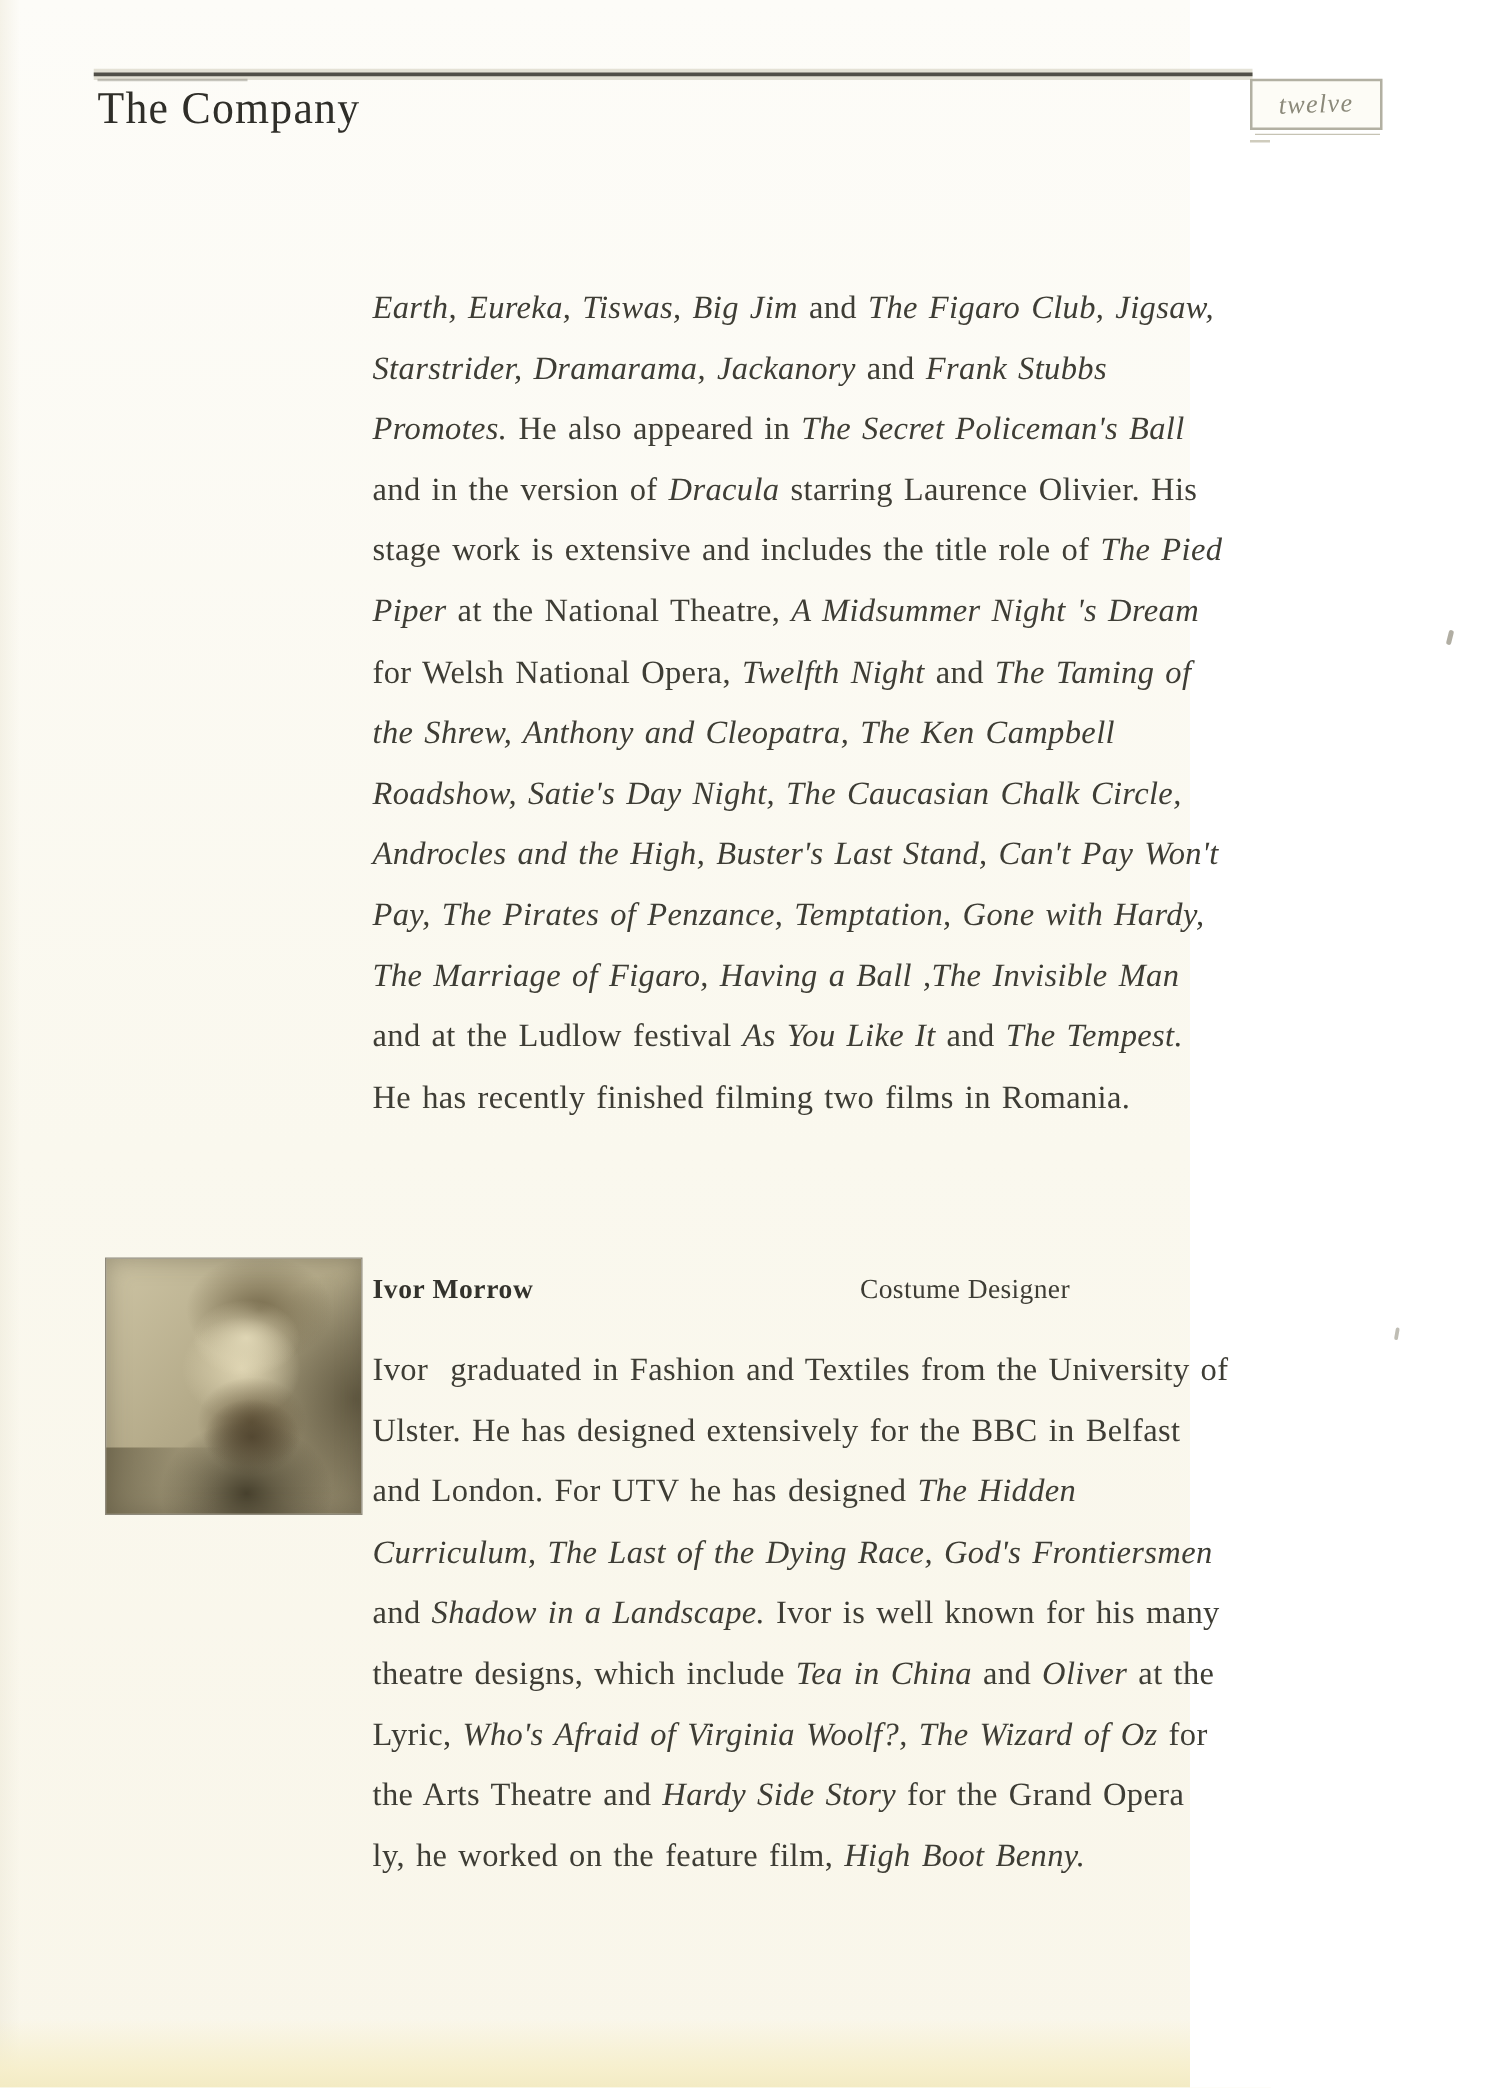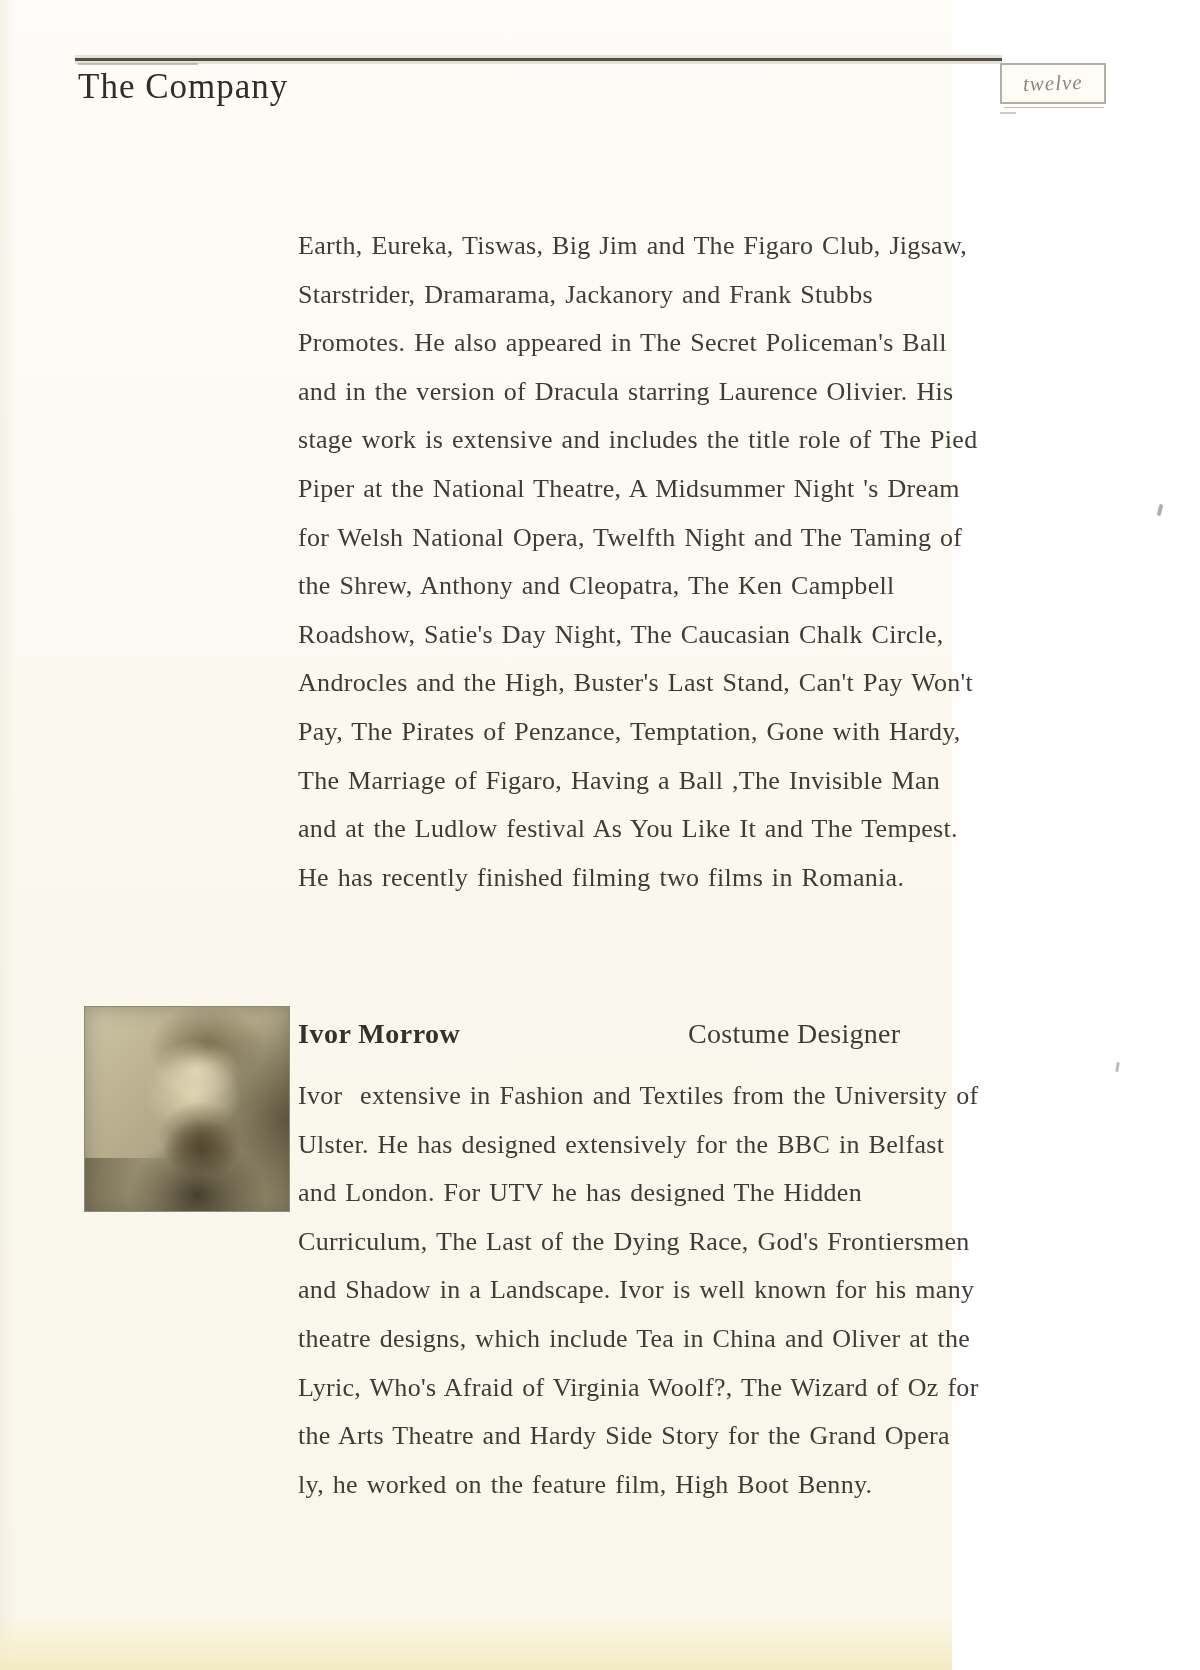--- a/index.html
+++ b/index.html
@@ -34,24 +34,24 @@
   }
   .page-number-label{
     font-style:italic;font-size:21px;color:#8b897a;letter-spacing:1px;
     transform:rotate(-2deg);
   }
   .box-underline{position:absolute;left:1004px;top:107px;width:100px;height:1px;background:#c6c3b4;}
   .box-tick{position:absolute;left:1000px;top:112px;width:16px;height:2px;background:#cfccbd;}
   
   .bio{position:absolute;left:298px;font-size:26px;letter-spacing:.3px;word-spacing:2px;}
   .bio .tline{height:48.6px;line-height:48.6px;white-space:pre;}
-  .it{}
+  .it{font-style:italic;}
   #bio1{top:222px;width:830px;}
   #bio2{top:1072px;width:830px;}
-  .name-line{position:absolute;top:1018px;left:298px;height:40px;font-size:28px;text-align:right;}
+  .name-line{position:absolute;top:1018px;left:298px;height:40px;font-size:22px;text-align:right;}
   .person-name{font-weight:bold;color:#33322c;letter-spacing:.5px;}
   .person-role{position:absolute;left:390px;top:0;font-weight:normal;color:#3e3d35;letter-spacing:.3px;white-space:pre;}
   
   .portrait{
     position:absolute;left:84px;top:1006px;width:206px;height:206px;
     border:1px solid #8e897b;box-sizing:border-box;
     background:
       radial-gradient(95px 80px at 55% 92%, rgba(62,56,38,.9), rgba(62,56,38,0) 72%),
       radial-gradient(58px 48px at 57% 64%, rgba(104,90,62,.92), rgba(104,90,62,0) 75%),
       radial-gradient(58px 50px at 53% 43%, #ddd3b1, rgba(221,211,177,0) 82%),
@@ -110,21 +110,21 @@
     <div class="portrait-beard"></div>
     <div class="portrait-shoulder"></div>
   </div>
 
   <div class="name-line">
     <span class="person-name">Ivor Morrow</span>
     <span class="person-role">Costume Designer</span>
   </div>
 
   <div id="bio2" class="bio">
-      <div class="tline"><span>Ivor  extensive in Fashion and Textiles from the University of</span></div>
+      <div class="tline"><span>Ivor  graduated in Fashion and Textiles from the University of</span></div>
       <div class="tline"><span>Ulster. He has designed extensively for the BBC in Belfast</span></div>
       <div class="tline"><span>and London. For UTV he has designed </span><span class="it">The Hidden</span></div>
       <div class="tline"><span class="it">Curriculum, The Last of the Dying Race, God's Frontiersmen</span></div>
       <div class="tline"><span>and </span><span class="it">Shadow in a Landscape.</span><span> Ivor is well known for his many</span></div>
       <div class="tline"><span>theatre designs, which include </span><span class="it">Tea in China</span><span> and </span><span class="it">Oliver</span><span> at the</span></div>
       <div class="tline"><span>Lyric, </span><span class="it">Who's Afraid of Virginia Woolf?, The Wizard of Oz</span><span> for</span></div>
       <div class="tline"><span>the Arts Theatre and </span><span class="it">Hardy Side Story</span><span> for the Grand Opera</span></div>
       <div class="tline"><span>ly, he worked on the feature film, </span><span class="it">High Boot Benny.</span></div>
     </div>
 

